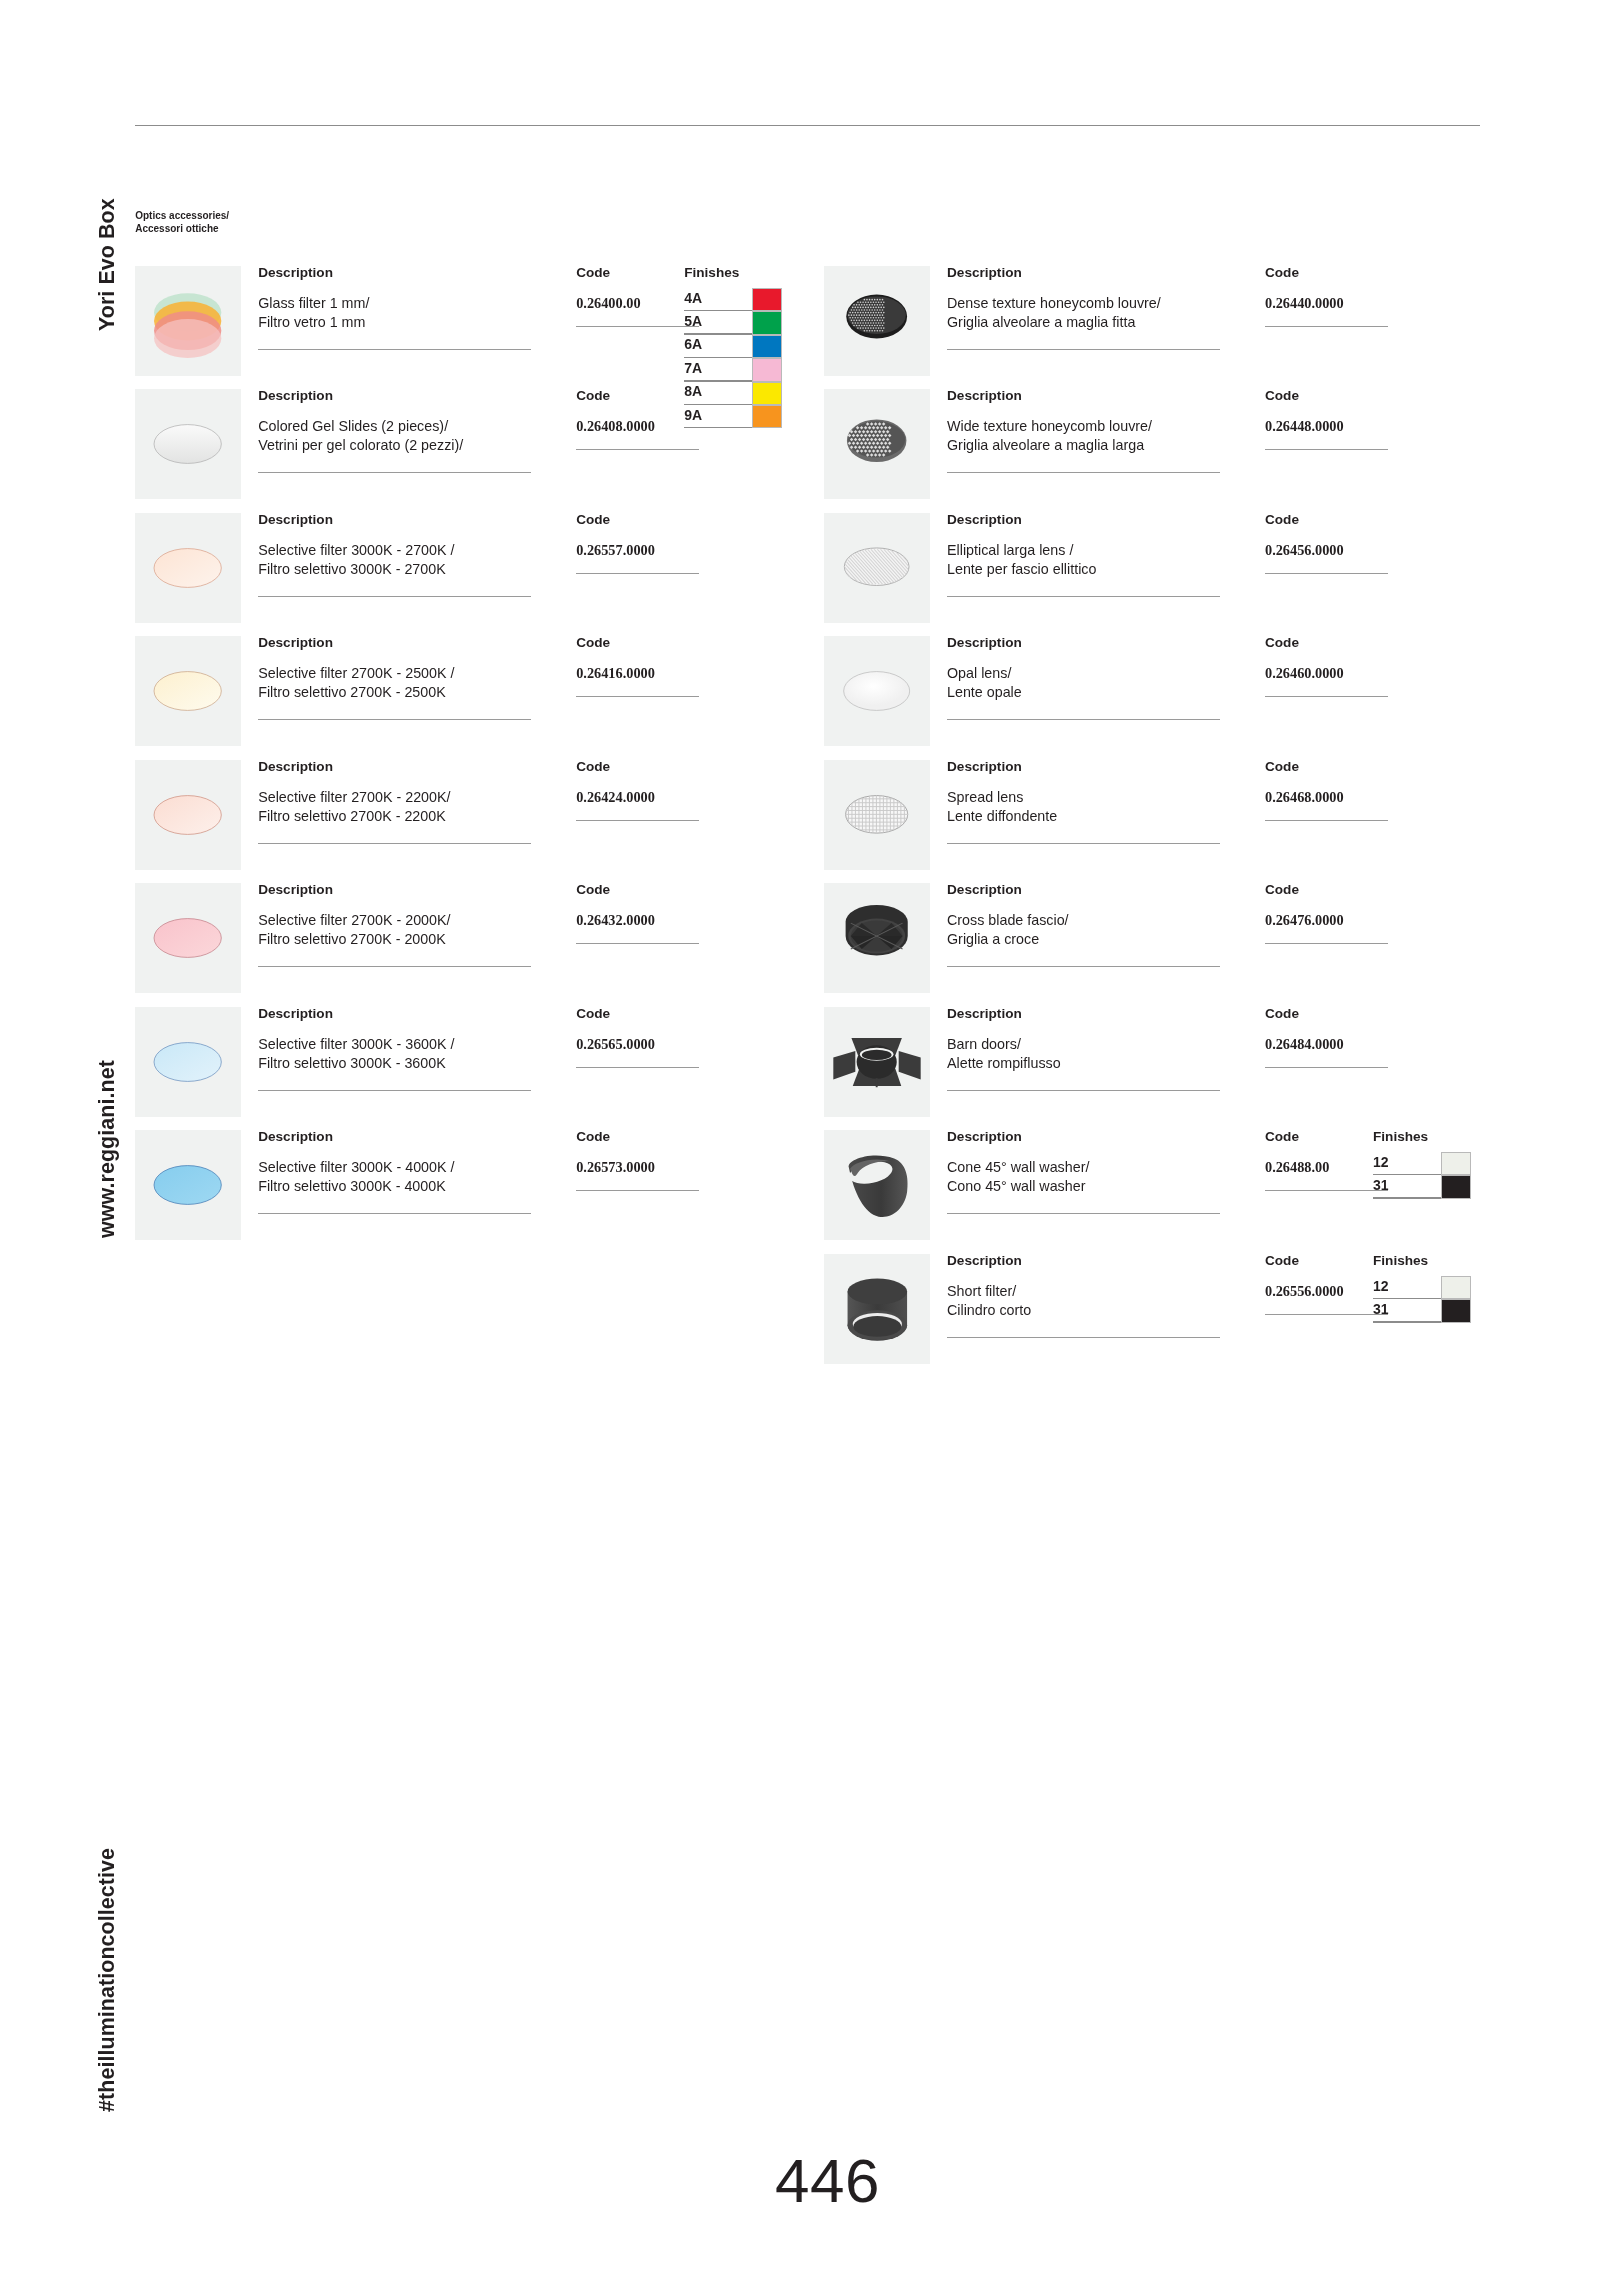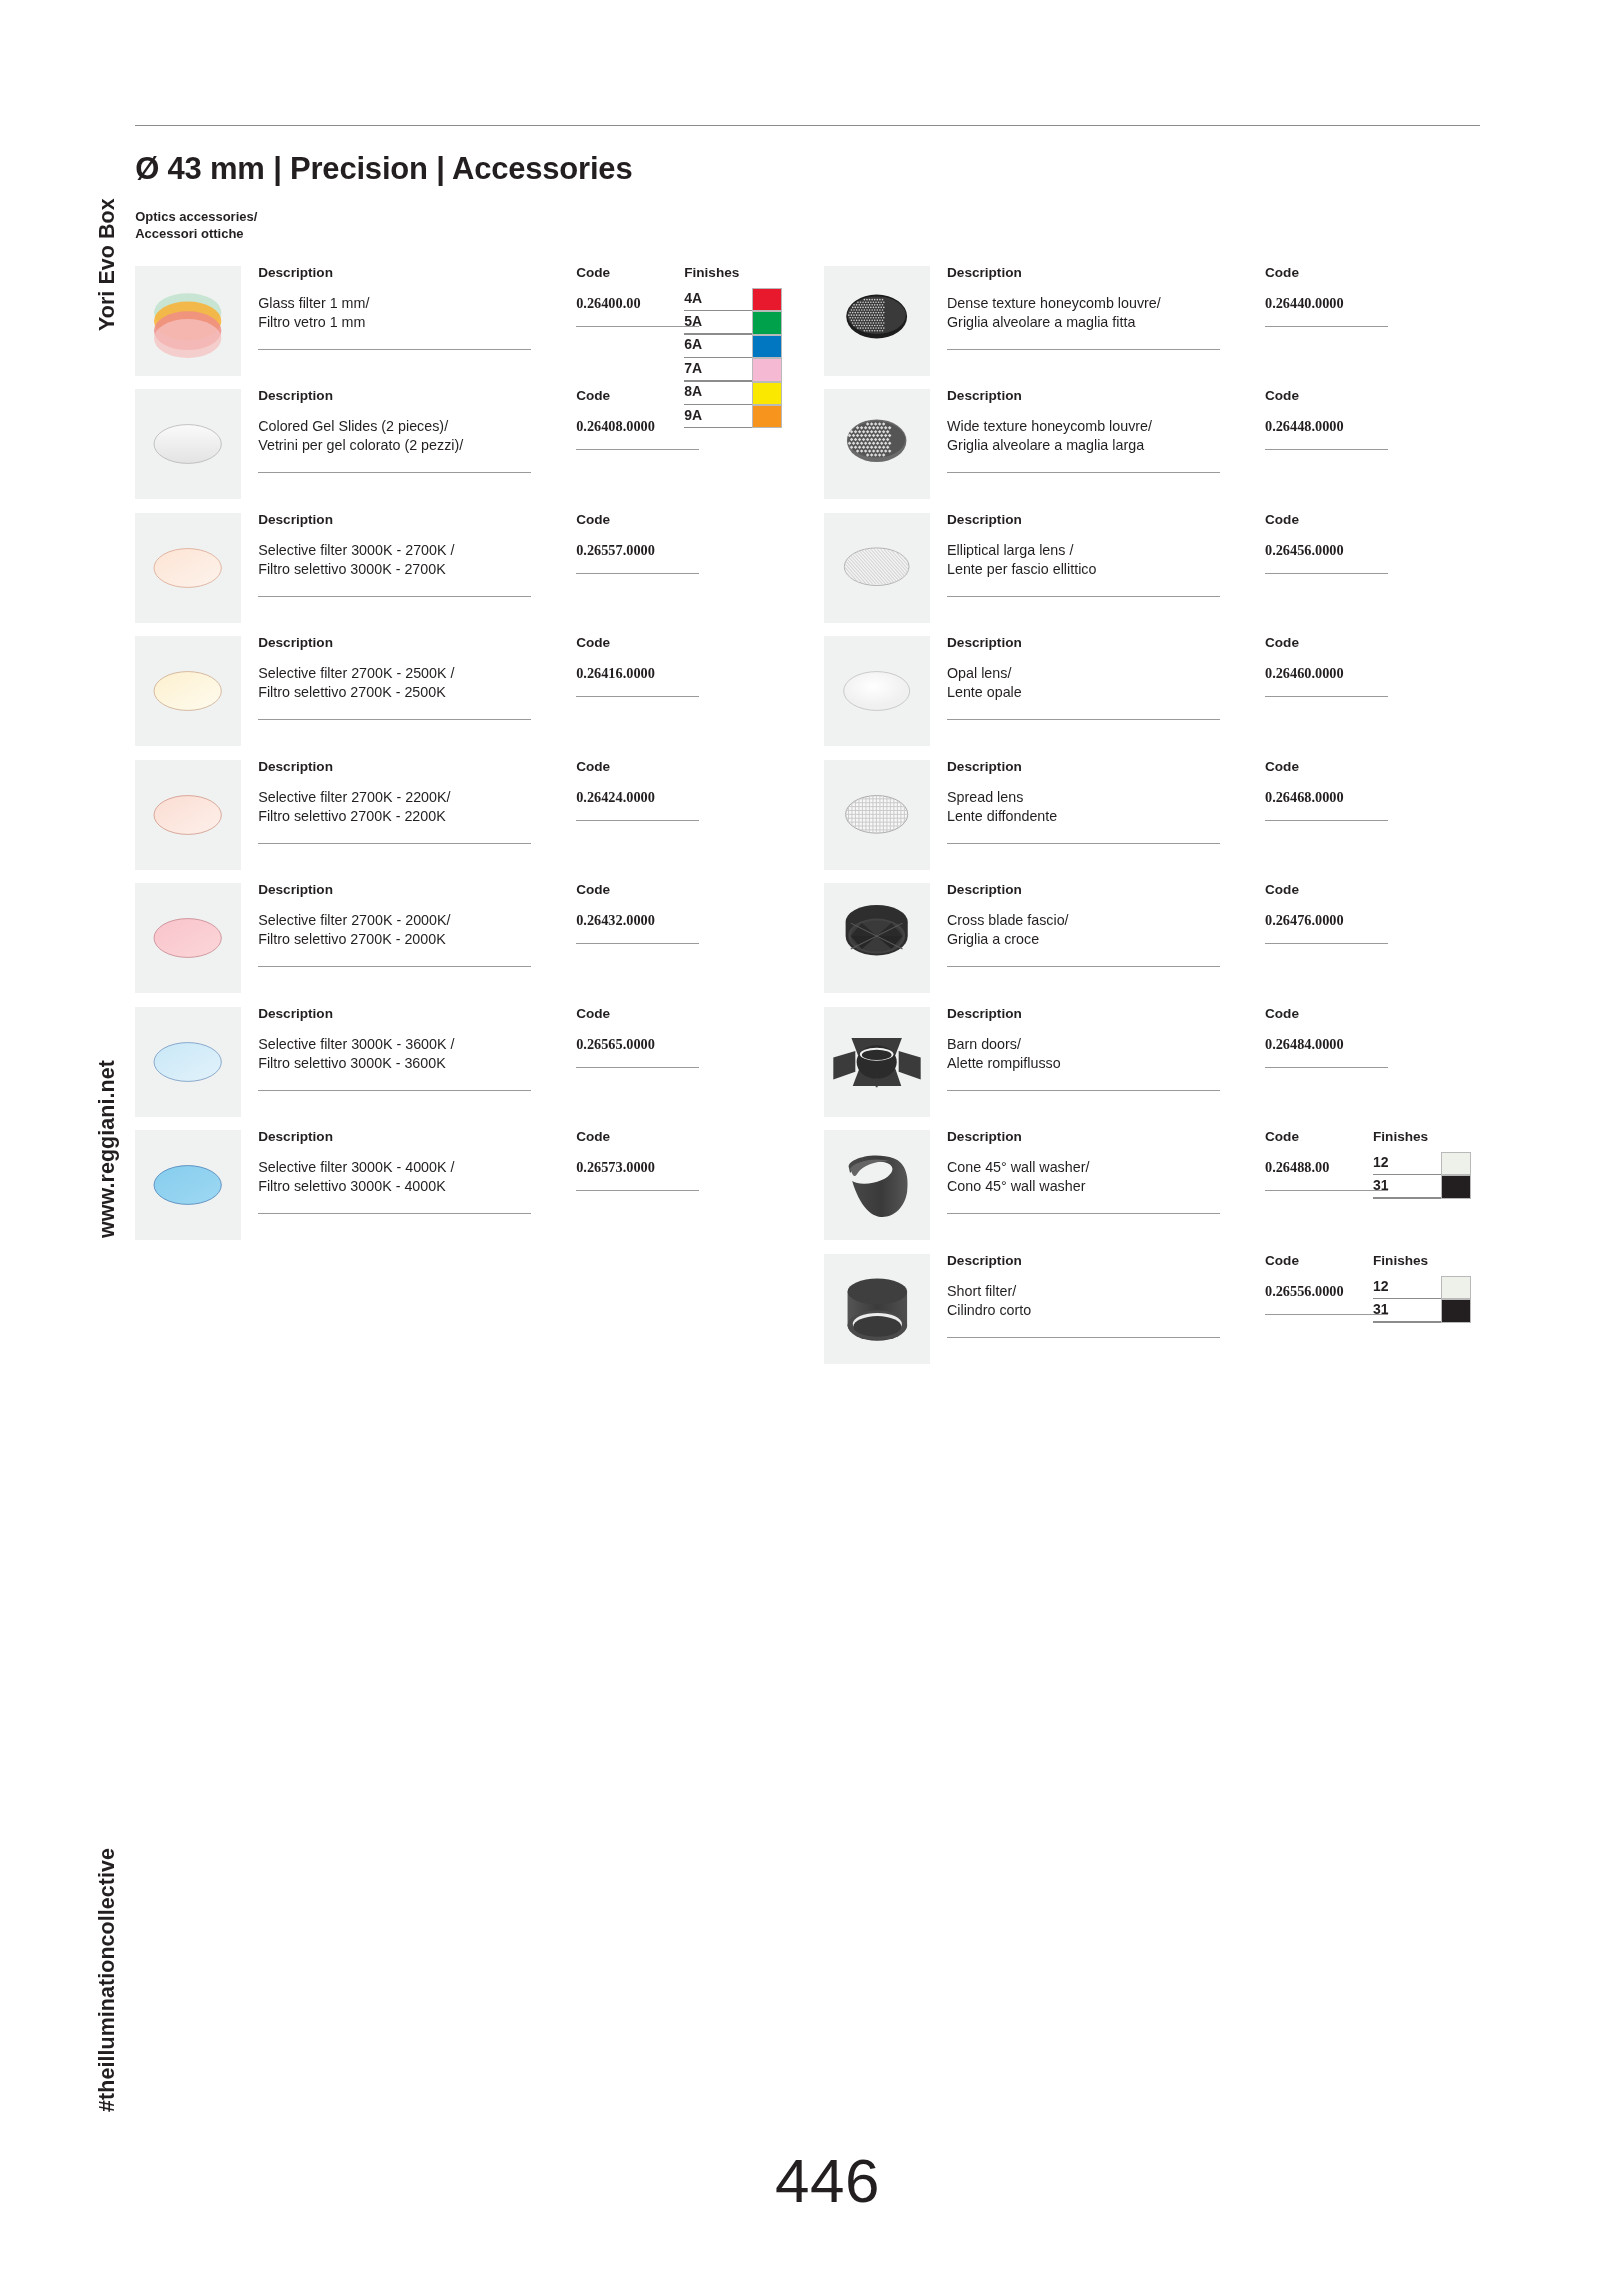--- a/index.html
+++ b/index.html
@@ -33,21 +33,21 @@
   .page { position:absolute; left:130px; top:0; width:1493px; height:2295px; }
   .rule-top { position:absolute; left:5.2px; top:125px; width:1345px; height:1.3px; background:#8c8c8c; }
 
   h1.title {
     position:absolute; left:5.2px; top:151px;
     font-size:31px; font-weight:bold; margin:0;
     letter-spacing:-0.2px; white-space:nowrap;
   }
   .section-label {
     position:absolute; left:5.2px; top:209px;
-    font-size:13px; font-weight:bold; line-height:1.30;
+    font-size:10px; font-weight:bold; line-height:1.30;
     white-space:pre-line;
   }
 
   
   .cols { position:absolute; left:0px; top:266px; width:1493px; }
   .col { position:absolute; top:0; width:689px; }
   .col.left  { left:5.2px; }
   .col.right { left:694px; }
 
   .prow { position:absolute; left:0; width:603px; height:110px; }
@@ -111,21 +111,20 @@
 <body>
 
 <div class="rail">
   <div class="vtext brand">Yori Evo Box</div>
   <div class="vtext site">www.reggiani.net</div>
   <div class="vtext hashtag">#theilluminationcollective</div>
 </div>
 
 <div class="page">
   <div class="rule-top"></div>
-  <h1 class="title">Ø 43 mm  |  Precision  |  Accessories</h1>
   <div class="section-label">Optics accessories/
 Accessori ottiche</div>
 
   <div class="cols">
     <div class="col left" id="col-left">
         <div class="prow" style="top: 0px;">
           <div class="thumb">
             <svg viewBox="0 0 163 170">
               <ellipse cx="81" cy="72" rx="52" ry="30" fill="#bfe3cd" opacity=".85"></ellipse>
               <ellipse cx="81" cy="85" rx="52" ry="30" fill="#f9b233" opacity=".85"></ellipse>

